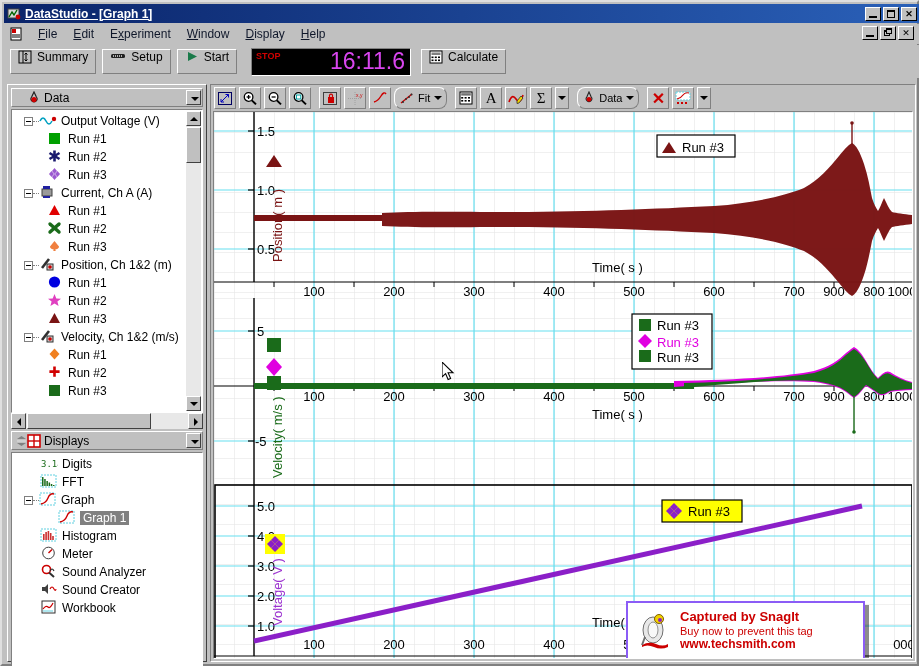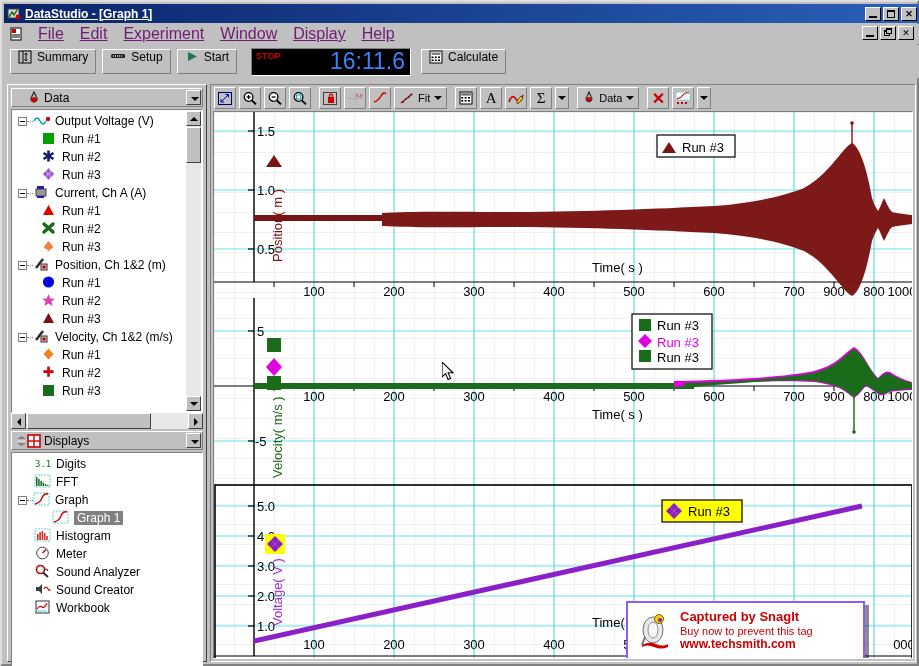--- a/index.html
+++ b/index.html
@@ -31,38 +31,38 @@
     line-height:12px;left:0;right:0;text-align:center;font-family:"Liberation Sans",sans-serif;}
   .tbtn .min-g{position:absolute;left:3px;bottom:2px;width:8px;height:2px;background:#000;}
   .tbtn .max-g{position:absolute;left:3px;top:2px;width:8px;height:8px;border:1px solid #000;border-top-width:2px;box-sizing:border-box;}
   .tbtn .rst-g{position:absolute;left:3px;top:3px;width:6px;height:6px;border:1px solid #000;border-top-width:2px;box-sizing:border-box;}
   .tbtn .rst-g2{position:absolute;left:5px;top:1px;width:6px;height:6px;border:1px solid #000;border-top-width:2px;box-sizing:border-box;background:#c0c0c0;}
 
   
   .menubar{position:absolute;left:2px;top:22px;width:915px;height:20px;
     background:#c0c0c0;display:flex;align-items:center;}
   .menubar .doc-icon{width:16px;height:16px;margin:0 6px 0 4px;position:relative;flex:none;}
-  .menuitem{padding:2px 8px;font-size:16px;color:#701a75;white-space:nowrap;text-decoration:underline;}
+  .menuitem{padding:2px 8px;font-size:12px;color:#0f172a;white-space:nowrap;}
   .menuitem u{text-decoration:underline;}
   .mdibtns{position:absolute;right:3px;top:24px;display:flex;gap:2px;}
 
   
   .toolbar{position:absolute;left:2px;top:43px;width:915px;height:33px;background:#c0c0c0;
     display:flex;align-items:center;}
   .tbbtn{height:25px;background:#c0c0c0;
     border-left:1px solid #fff;border-top:1px solid #fff;
     border-right:1px solid #808080;border-bottom:1px solid #808080;
     display:flex;padding:0 7px;margin-left:6px;
     font-size:12px;color:#000;box-sizing:border-box;white-space:nowrap;}
   .tbbtn .gl{margin-right:5px;display:inline-block;}
   .timer{margin-left:14px;width:160px;height:28px;background:#000;position:relative;
     border-left:1px solid #808080;border-top:1px solid #808080;
     border-right:1px solid #fff;border-bottom:1px solid #fff;box-sizing:border-box;}
   .timer .stop{position:absolute;left:4px;top:2px;color:#d00000;font-size:9px;font-weight:bold;}
-  .timer .tval{position:absolute;right:5px;top:-1px;color:#3b82f6;font-size:23px;
+  .timer .tval{position:absolute;right:5px;top:-1px;color:#d946ef;font-size:23px;
      font-family:"Liberation Sans",sans-serif;letter-spacing:0px;}
 
   
   .leftpane{position:absolute;left:5px;top:82px;width:200px;height:578px;
     background:#c0c0c0;
     border-left:1px solid #fff;border-top:1px solid #fff;
     border-right:1px solid #404040;border-bottom:1px solid #404040;box-sizing:border-box;}
   .paneheader{height:19px;margin:3px 3px 0 3px;background:#c0c0c0;
     border-left:1px solid #fff;border-top:1px solid #fff;
     border-right:1px solid #808080;border-bottom:1px solid #808080;
@@ -70,21 +70,21 @@
   .paneheader .ph-icon{width:16px;height:14px;margin:0 2px 0 14px;position:relative;flex:none;}
   .paneheader .ph-title{font-size:12px;color:#000;}
   .ph-arrow{position:absolute;right:1px;top:1px;width:15px;height:15px;background:#c0c0c0;
     border-left:1px solid #fff;border-top:1px solid #fff;
     border-right:1px solid #404040;border-bottom:1px solid #404040;box-sizing:border-box;}
   .ph-arrow:after{content:"";position:absolute;left:4px;top:6px;border-left:4px solid transparent;
     border-right:4px solid transparent;border-top:4px solid #000;}
   .treebox{margin:2px 3px 0 3px;background:#fff;position:relative;
     border-left:1px solid #808080;border-top:1px solid #808080;
     border-right:1px solid #fff;border-bottom:1px solid #fff;overflow:hidden;}
-  .tree{font-size:12px;color:#000;padding:2px 0 0 0;position:relative;}
+  .tree{font-size:12px;color:#000;padding:2px 0 0 6px;position:relative;}
   .trow{height:18px;display:flex;align-items:center;white-space:nowrap;position:relative;}
   .tbox{width:9px;height:9px;border:1px solid #808080;background:#fff;position:relative;
     margin-left:6px;flex:none;box-sizing:border-box;}
   .tbox:before{content:"";position:absolute;left:1px;top:3px;width:5px;height:1px;background:#000;}
   .ticon{width:18px;height:16px;position:relative;flex:none;margin-right:4px;}
   .tlabel{color:#000;}
   .tlabel.sel{background:#808080;color:#fff;padding:0 3px;}
 
   
   .vscroll{position:absolute;right:1px;top:1px;width:15px;bottom:1px;background:#e8e8e8;}
@@ -110,21 +110,21 @@
     background:#c0c0c0;
     border-left:1px solid #808080;border-top:1px solid #808080;
     border-right:1px solid #fff;border-bottom:1px solid #fff;box-sizing:border-box;}
   .gtoolbar{position:absolute;left:0;top:0;width:100%;height:26px;background:#c0c0c0;
     display:flex;align-items:center;padding-left:3px;box-sizing:border-box;}
   .gbtn{height:22px;min-width:22px;background:#c0c0c0;
     border-left:1px solid #fff;border-top:1px solid #fff;
     border-right:1px solid #808080;border-bottom:1px solid #808080;
     margin-right:3px;display:flex;align-items:center;justify-content:center;
     position:relative;box-sizing:border-box;font-size:11px;color:#000;}
-  .gbtn.wide{padding:0 4px;}
+  .gbtn.wide{padding:0 4px;border-radius:8px;}
   .gsep{width:5px;}
   .gcanvasbox{position:absolute;left:2px;top:26px;right:2px;bottom:2px;background:#fff;
     border-left:1px solid #808080;border-top:1px solid #808080;
     border-right:1px solid #fff;border-bottom:1px solid #fff;overflow:hidden;}
   svg{display:block;}
 
   
   .snagit{position:absolute;background:#fff;border:2px solid #8b5cf6;
      box-shadow:4px 4px 0 rgba(0,0,0,0.45);}
   .snag-t1{color:#cc0000;font-weight:bold;font-size:13px;}

